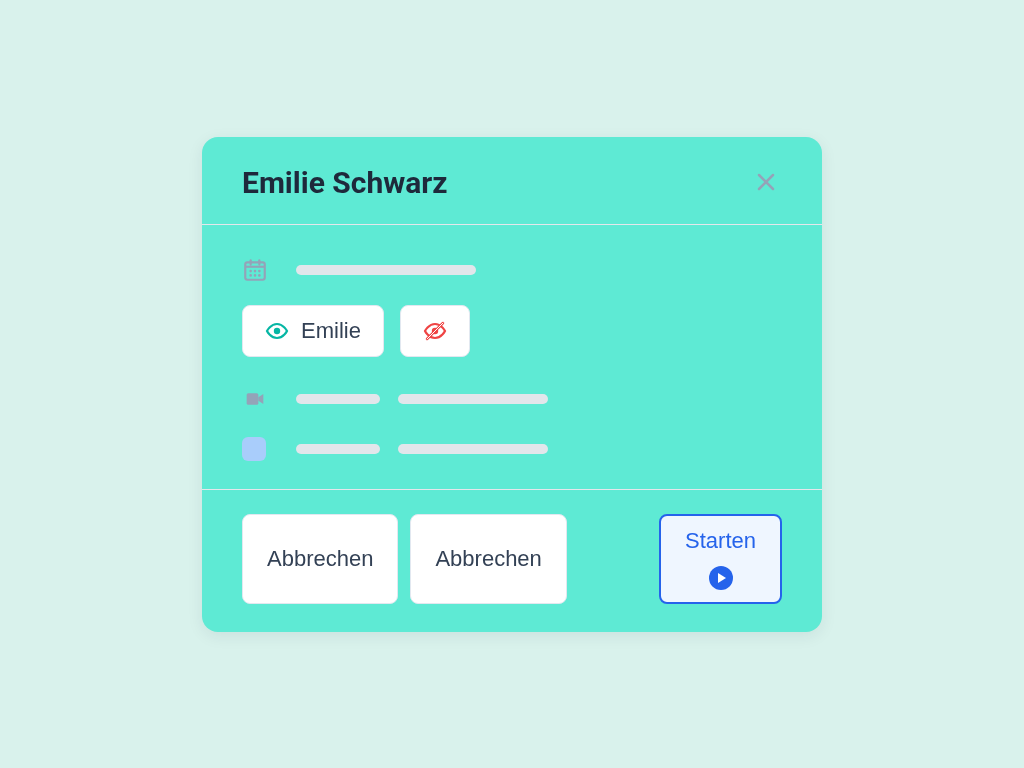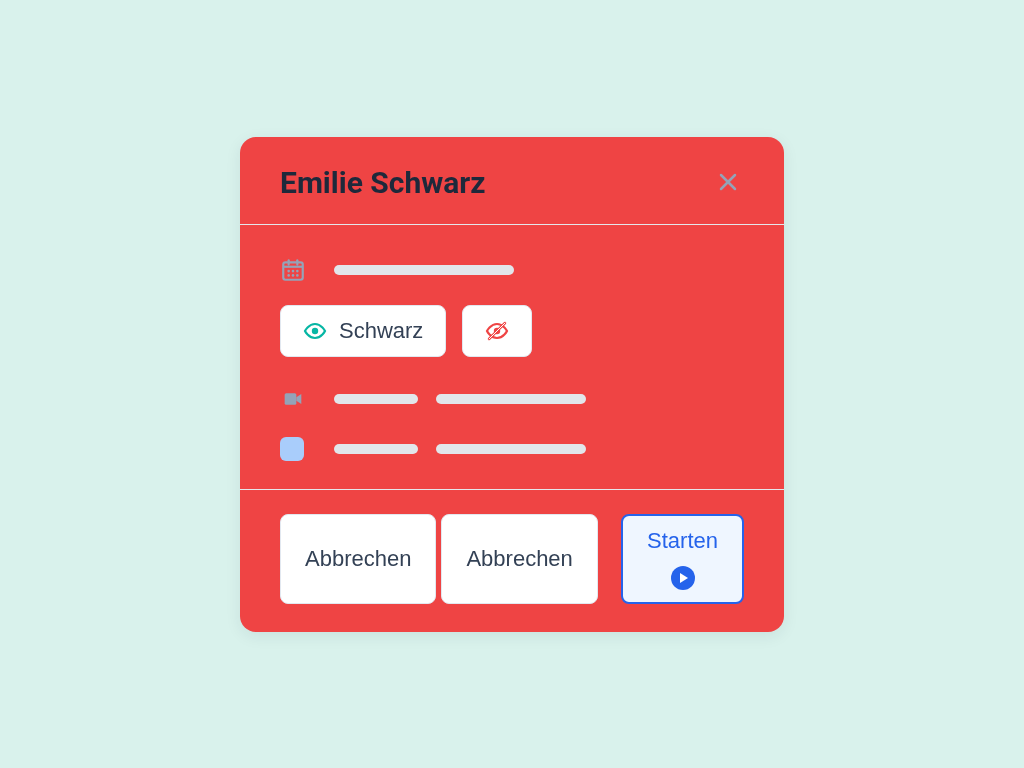--- a/index.html
+++ b/index.html
@@ -6,22 +6,22 @@
   html, body { margin:0; padding:0; width:1024px; height:768px; }
   body {
     background:#d9f2ec;
     font-family: -apple-system, BlinkMacSystemFont, "Segoe UI", Roboto, "Helvetica Neue", Arial, sans-serif;
     display:flex;
     align-items:center;
     justify-content:center;
     border-radius: 16px;
   }
   .card {
-    width: 544px;
-    background:#ef4444;
+    width: 620px;
+    background:#5eead4;
     border-radius: 16px;
     box-shadow: 0 4px 16px rgba(30,41,59,0.08);
     overflow:hidden;
   }
   .card-header {
     display:flex;
     align-items:center;
     justify-content:space-between;
     padding: 28px 40px 24px 40px;
     border-bottom: 1px solid #e5e7eb;
@@ -89,21 +89,21 @@
 
   .square-swatch {
     width:24px;
     height:24px;
     border-radius:6px;
     background:#a9cdfb;
   }
 
   .card-footer {
     display:flex;
-    gap:5px;
+    gap:12px;
     padding: 24px 40px 28px 40px;
     border-top:1px solid #e5e7eb;
   }
   .footer-spacer { flex:1; }
   .btn {
     display:flex;
     align-items:center;
     gap:12px;
     border:1px solid #e2e8f0;
     border-radius:8px;
@@ -164,21 +164,21 @@
       </div>
       <div class="ph" style="width:180px;"></div>
     </div>
 
     <div class="btn-row" style="margin-bottom:32px;">
       <button class="chip">
         <svg viewBox="0 0 24 24" fill="none">
           <path d="M2 12s3.5-7 10-7 10 7 10 7-3.5 7-10 7S2 12 2 12z" stroke="#06b6a4" stroke-width="2.2"></path>
           <circle cx="12" cy="12" r="3.2" fill="#06b6a4"></circle>
         </svg>
-        <span>Schwarz</span>
+        <span>Emilie</span>
       </button>
       <button class="chip">
         <svg viewBox="0 0 24 24" fill="none">
           <path d="M2 12s3.5-7 10-7 10 7 10 7-3.5 7-10 7S2 12 2 12z" stroke="#ef4444" stroke-width="2.2"></path>
           <circle cx="12" cy="12" r="3.2" fill="#ef4444"></circle>
           <line x1="4" y1="20" x2="20" y2="4" stroke="#ef4444" stroke-width="2.5" stroke-linecap="round"></line>
           <line x1="4" y1="20" x2="20" y2="4" stroke="#fff" stroke-width="1" stroke-linecap="round"></line>
         </svg>
       </button>
     </div>

